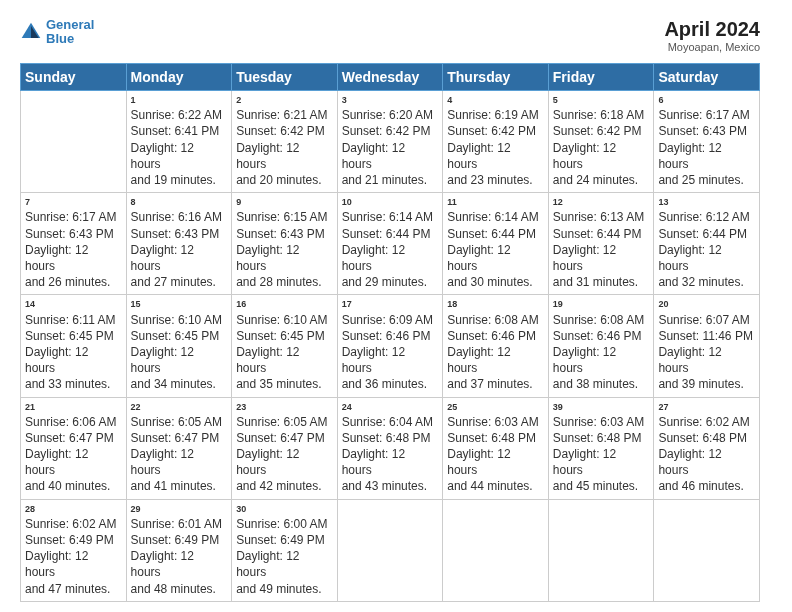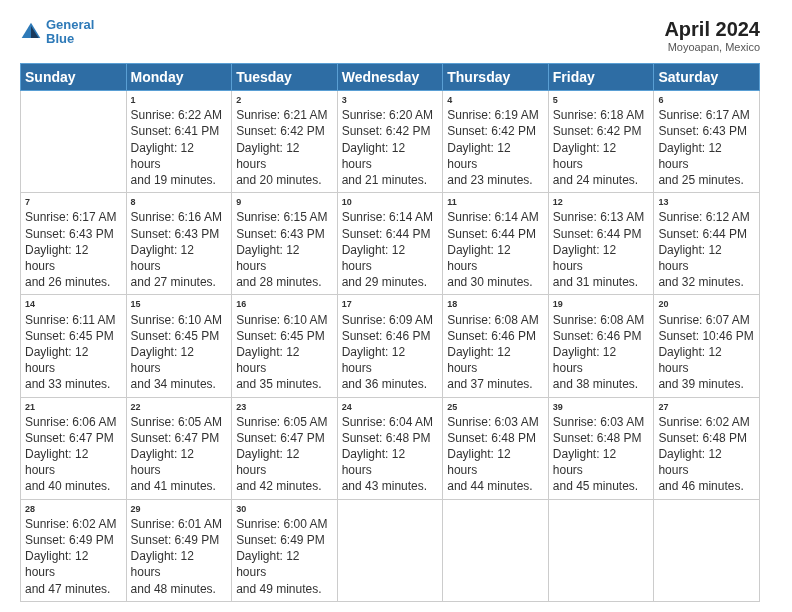--- a/index.html
+++ b/index.html
@@ -262,21 +262,21 @@
           <td>
             <span class="day-num">19</span>
             <div class="day-info" style="white-space: pre-line;">Sunrise: 6:08 AM
 Sunset: 6:46 PM
 Daylight: 12 hours
 and 38 minutes.</div>
           </td>
           <td>
             <span class="day-num">20</span>
             <div class="day-info" style="white-space: pre-line;">Sunrise: 6:07 AM
-Sunset: 10:46 PM
+Sunset: 11:46 PM
 Daylight: 12 hours
 and 39 minutes.</div>
           </td>
         </tr>
         <tr>
           <td>
             <span class="day-num">21</span>
             <div class="day-info" style="white-space: pre-line;">Sunrise: 6:06 AM
 Sunset: 6:47 PM
 Daylight: 12 hours

